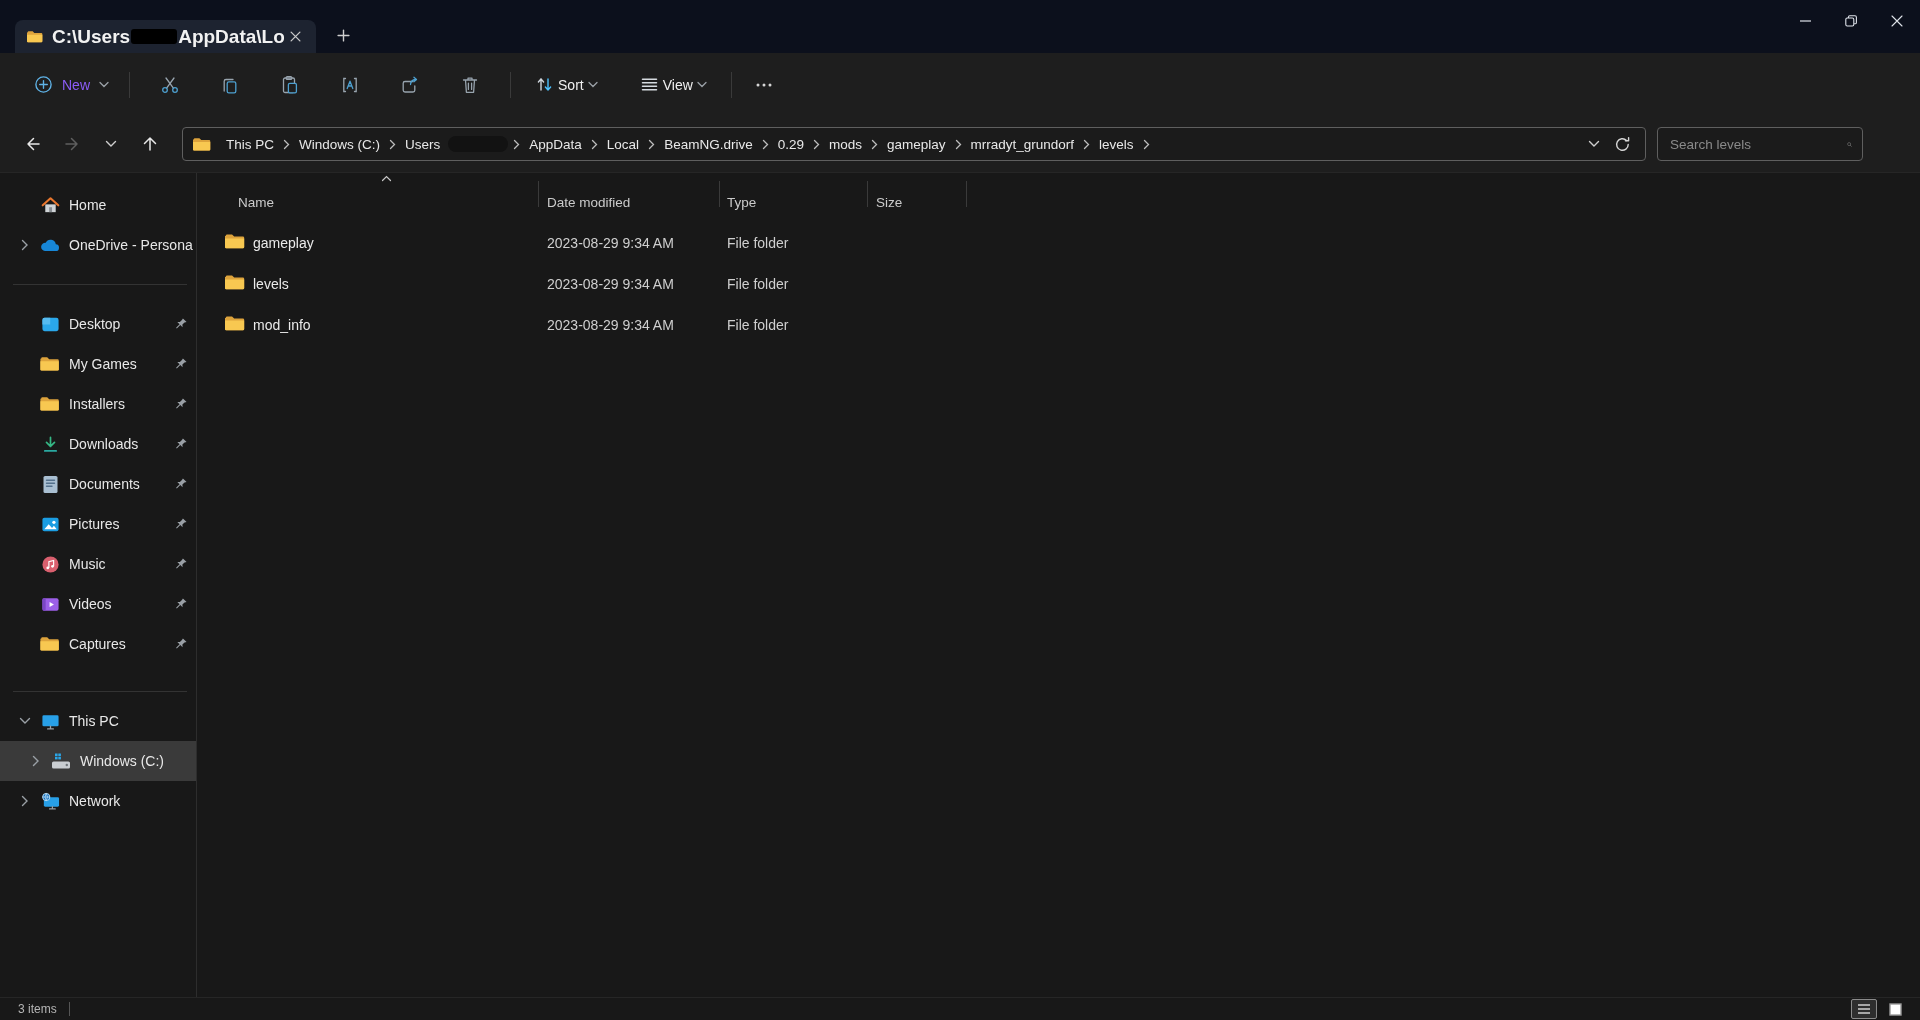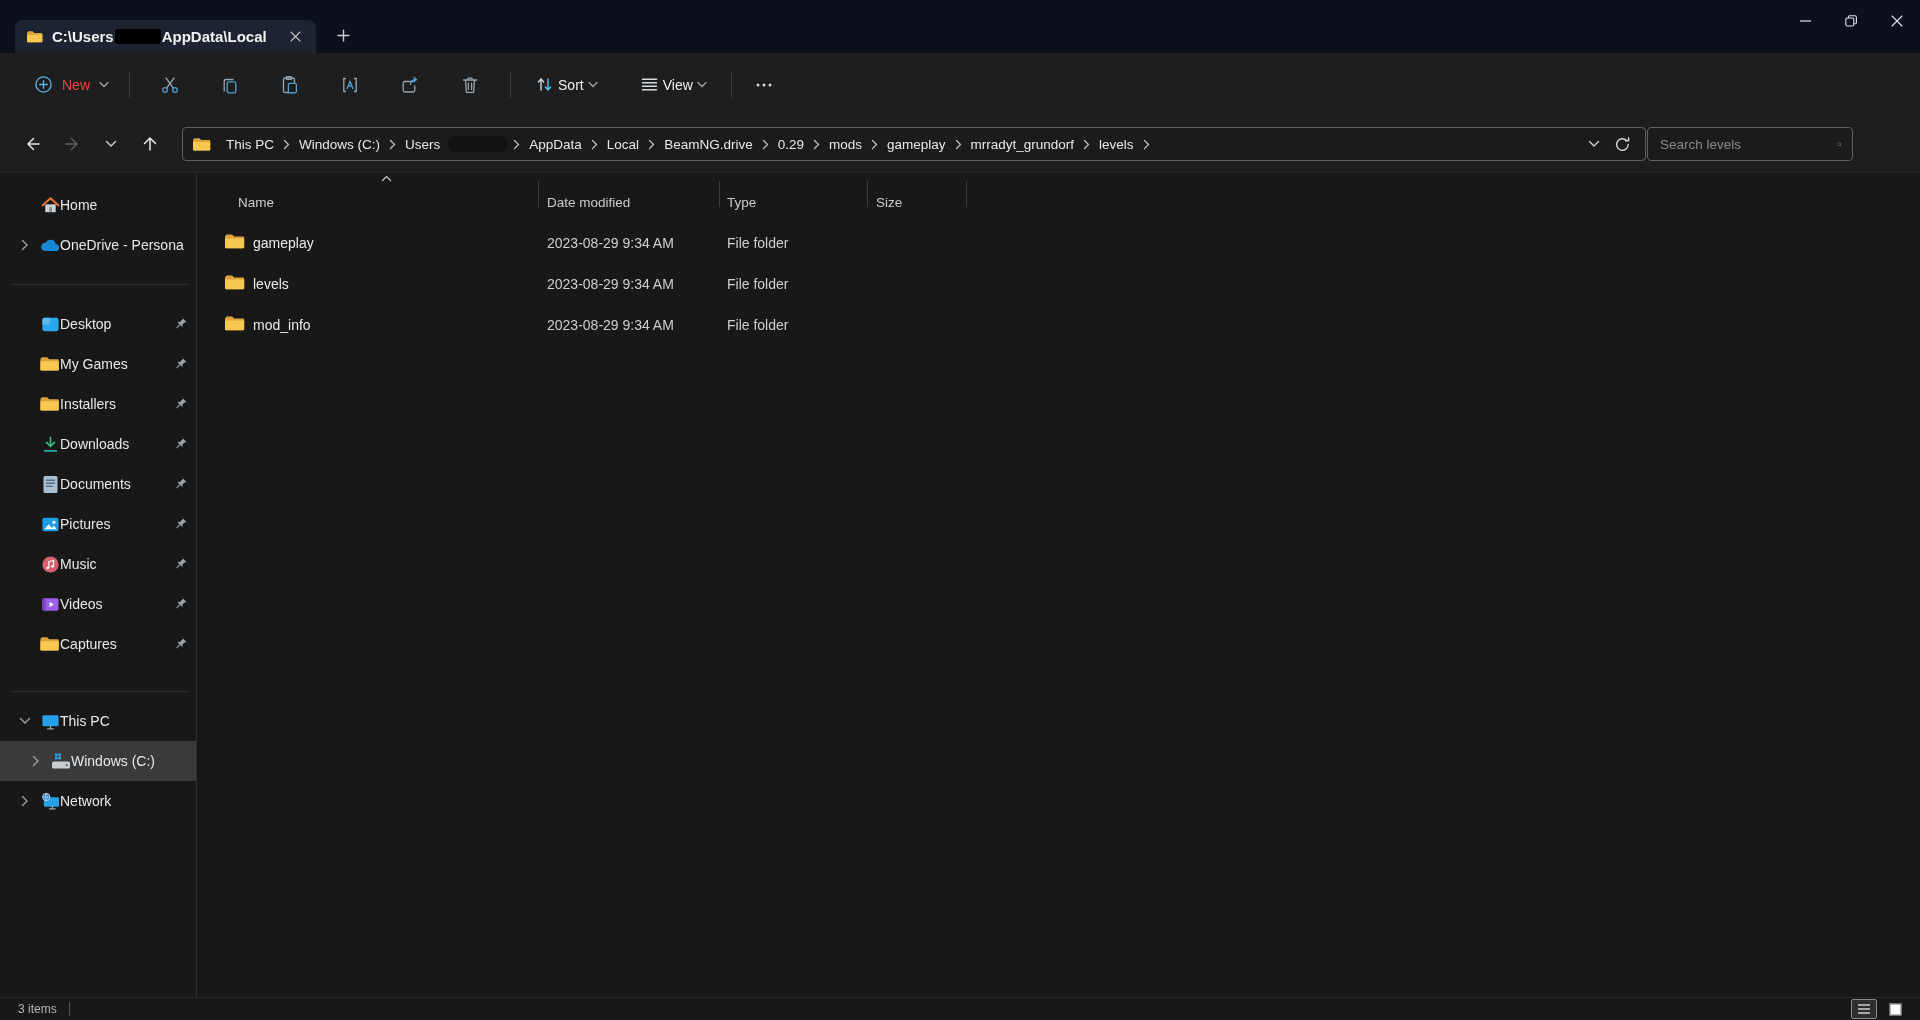--- a/index.html
+++ b/index.html
@@ -2,57 +2,57 @@
 <html><head>
 <meta charset="utf-8">
 <style>
   * { margin:0; padding:0; box-sizing:border-box; }
   html,body { width:1920px; height:1020px; background:#181818; font-family:"Liberation Sans","DejaVu Sans",sans-serif; color:#ececec; overflow:hidden; }
   .window { position:relative; width:1920px; height:1020px; display:flex; flex-direction:column; }
 
   
   .titlebar { height:53px; background:#0c101c; display:flex; align-items:flex-end; position:relative; flex:none; }
   .tab { position:absolute; left:15px; bottom:0; width:301px; height:33px; background:#1d2330; border-radius:8px 8px 0 0; display:flex; align-items:center; padding:0 10px 0 12px; cursor:default; }
-  .tab-title { display:flex; align-items:center; font-size:15px; font-weight:700; color:#f2f2f2; white-space:nowrap; overflow:hidden; flex:1; }
+  .tab-title { display:flex; align-items:center; font-size:19px; font-weight:700; color:#f2f2f2; white-space:nowrap; overflow:hidden; flex:1; }
   .redact-tab { display:inline-block; width:46px; height:15px; background:#000; border-radius:3px; margin:0 1px; flex:none; }
   .tab-close { width:22px; height:22px; border-radius:4px; display:flex; align-items:center; justify-content:center; flex:none; }
   .newtab { position:absolute; left:330px; bottom:5px; width:26px; height:26px; border-radius:4px; display:flex; align-items:center; justify-content:center; color:#cfcfcf; font-size:18px; font-weight:400; }
   .wincontrols { position:absolute; right:0; top:0; height:42px; display:flex; }
   .winbtn { width:46px; height:42px; display:flex; align-items:center; justify-content:center; }
 
   
   .toolbar { height:63px; background:#1e1e1e; display:flex; align-items:center; padding-left:24px; flex:none; }
   .tb-new { display:flex; align-items:center; gap:9px; padding:8px 10px; border-radius:4px; }
-  .tb-new .lbl { font-size:14px; color:#ef4444;text-align:right; }
+  .tb-new .lbl { font-size:14px; color:#8b5cf6;text-align:right; }
   .tb-sep { width:1px; height:26px; background:#3a3a3a; margin:0 10px; flex:none; }
   .tbtn { width:40px; height:38px; display:flex; align-items:center; justify-content:center; border-radius:4px; margin:0 10px; flex:none; }
   .tb-label-btn { display:flex; align-items:center; gap:4px; padding:8px 10px; border-radius:4px; margin:0 4px; }
   .tb-label-btn .lbl { font-size:14px; color:#f0f0f0; }
   .chev-d { display:block; }
 
   
   .addressrow { height:56px; background:#1e1e1e; display:flex; align-items:center; padding:0 14px; flex:none; }
   .navbtn { width:37px; height:34px; display:flex; align-items:center; justify-content:center; border-radius:4px; margin-right:2px; flex:none; }
   .breadbar { margin-left:12px; width:1464px; height:34px; background:#1b1b1b; border:1px solid #5f5f5f; border-radius:4px; display:flex; align-items:center; padding:0 10px; flex:none; }
   .crumbs { display:flex; align-items:center; flex:1; overflow:hidden; white-space:nowrap; }
   .crumb { font-size:13.5px; color:#e8e8e8; padding:3px 6px; border-radius:3px; }
   .bc-chev { display:flex; align-items:center; padding:0 3px; }
   .redact-bc { display:inline-block; width:60px; height:16px; background:#121212; border-radius:8px; margin:0 2px; flex:none; }
   .bar-icons { display:flex; align-items:center; gap:14px; padding-right:4px; }
-  .searchbox { margin-left:1px; width:206px; height:34px; background:#1b1b1b; border:1px solid #5f5f5f; border-radius:4px; display:flex; align-items:center; padding:0 10px 0 12px; flex:none; }
+  .searchbox { margin-left:11px; width:206px; height:34px; background:#1b1b1b; border:1px solid #5f5f5f; border-radius:4px; display:flex; align-items:center; padding:0 10px 0 12px; flex:none; }
   .searchbox input { flex:1; background:transparent; border:none; outline:none; color:#e0e0e0; font-size:13.5px; font-family:inherit; }
   .searchbox input::placeholder { color:#8a8a8a; }
 
   
   .body { flex:1; display:flex; background:#181818; border-top:1px solid #262626; min-height:0; }
   .sidebar { width:197px; flex:none; border-right:1px solid #2d2d2d; padding-top:12px; position:relative; }
   .side-item { height:40px; display:flex; align-items:center; padding-left:10px; font-size:14px; color:#e8e8e8; }
   .side-item .chevbox { width:30px; display:flex; align-items:center; justify-content:center; flex:none; }
   .side-item .ic { width:20px; height:20px; flex:none; display:flex; align-items:center; justify-content:center; }
-  .side-item .lab { flex:1; white-space:nowrap; overflow:hidden; }
+  .side-item .lab { margin-left:9px; flex:1; white-space:nowrap; overflow:hidden; }
   .side-item .pin { width:16px; height:16px; margin-right:7px; flex:none; display:flex; align-items:center; justify-content:center; }
   .side-item.selected { background:#3a3a3a; }
   .side-item.indent { padding-left:21px; }
   .side-div { height:1px; background:#333; margin:19px 9px 19px 13px; }
   .side-div2 { height:1px; background:#333; margin:27px 9px 9px 13px; }
 
   .content { flex:1; position:relative; min-width:0; }
   .colheaders { position:relative; height:46px; }
   .hdr { position:absolute; top:22px; font-size:13.5px; color:#cbcbcb; }
   .hdr-sep { position:absolute; top:8px; width:1px; height:26px; background:#3a3a3a; }

